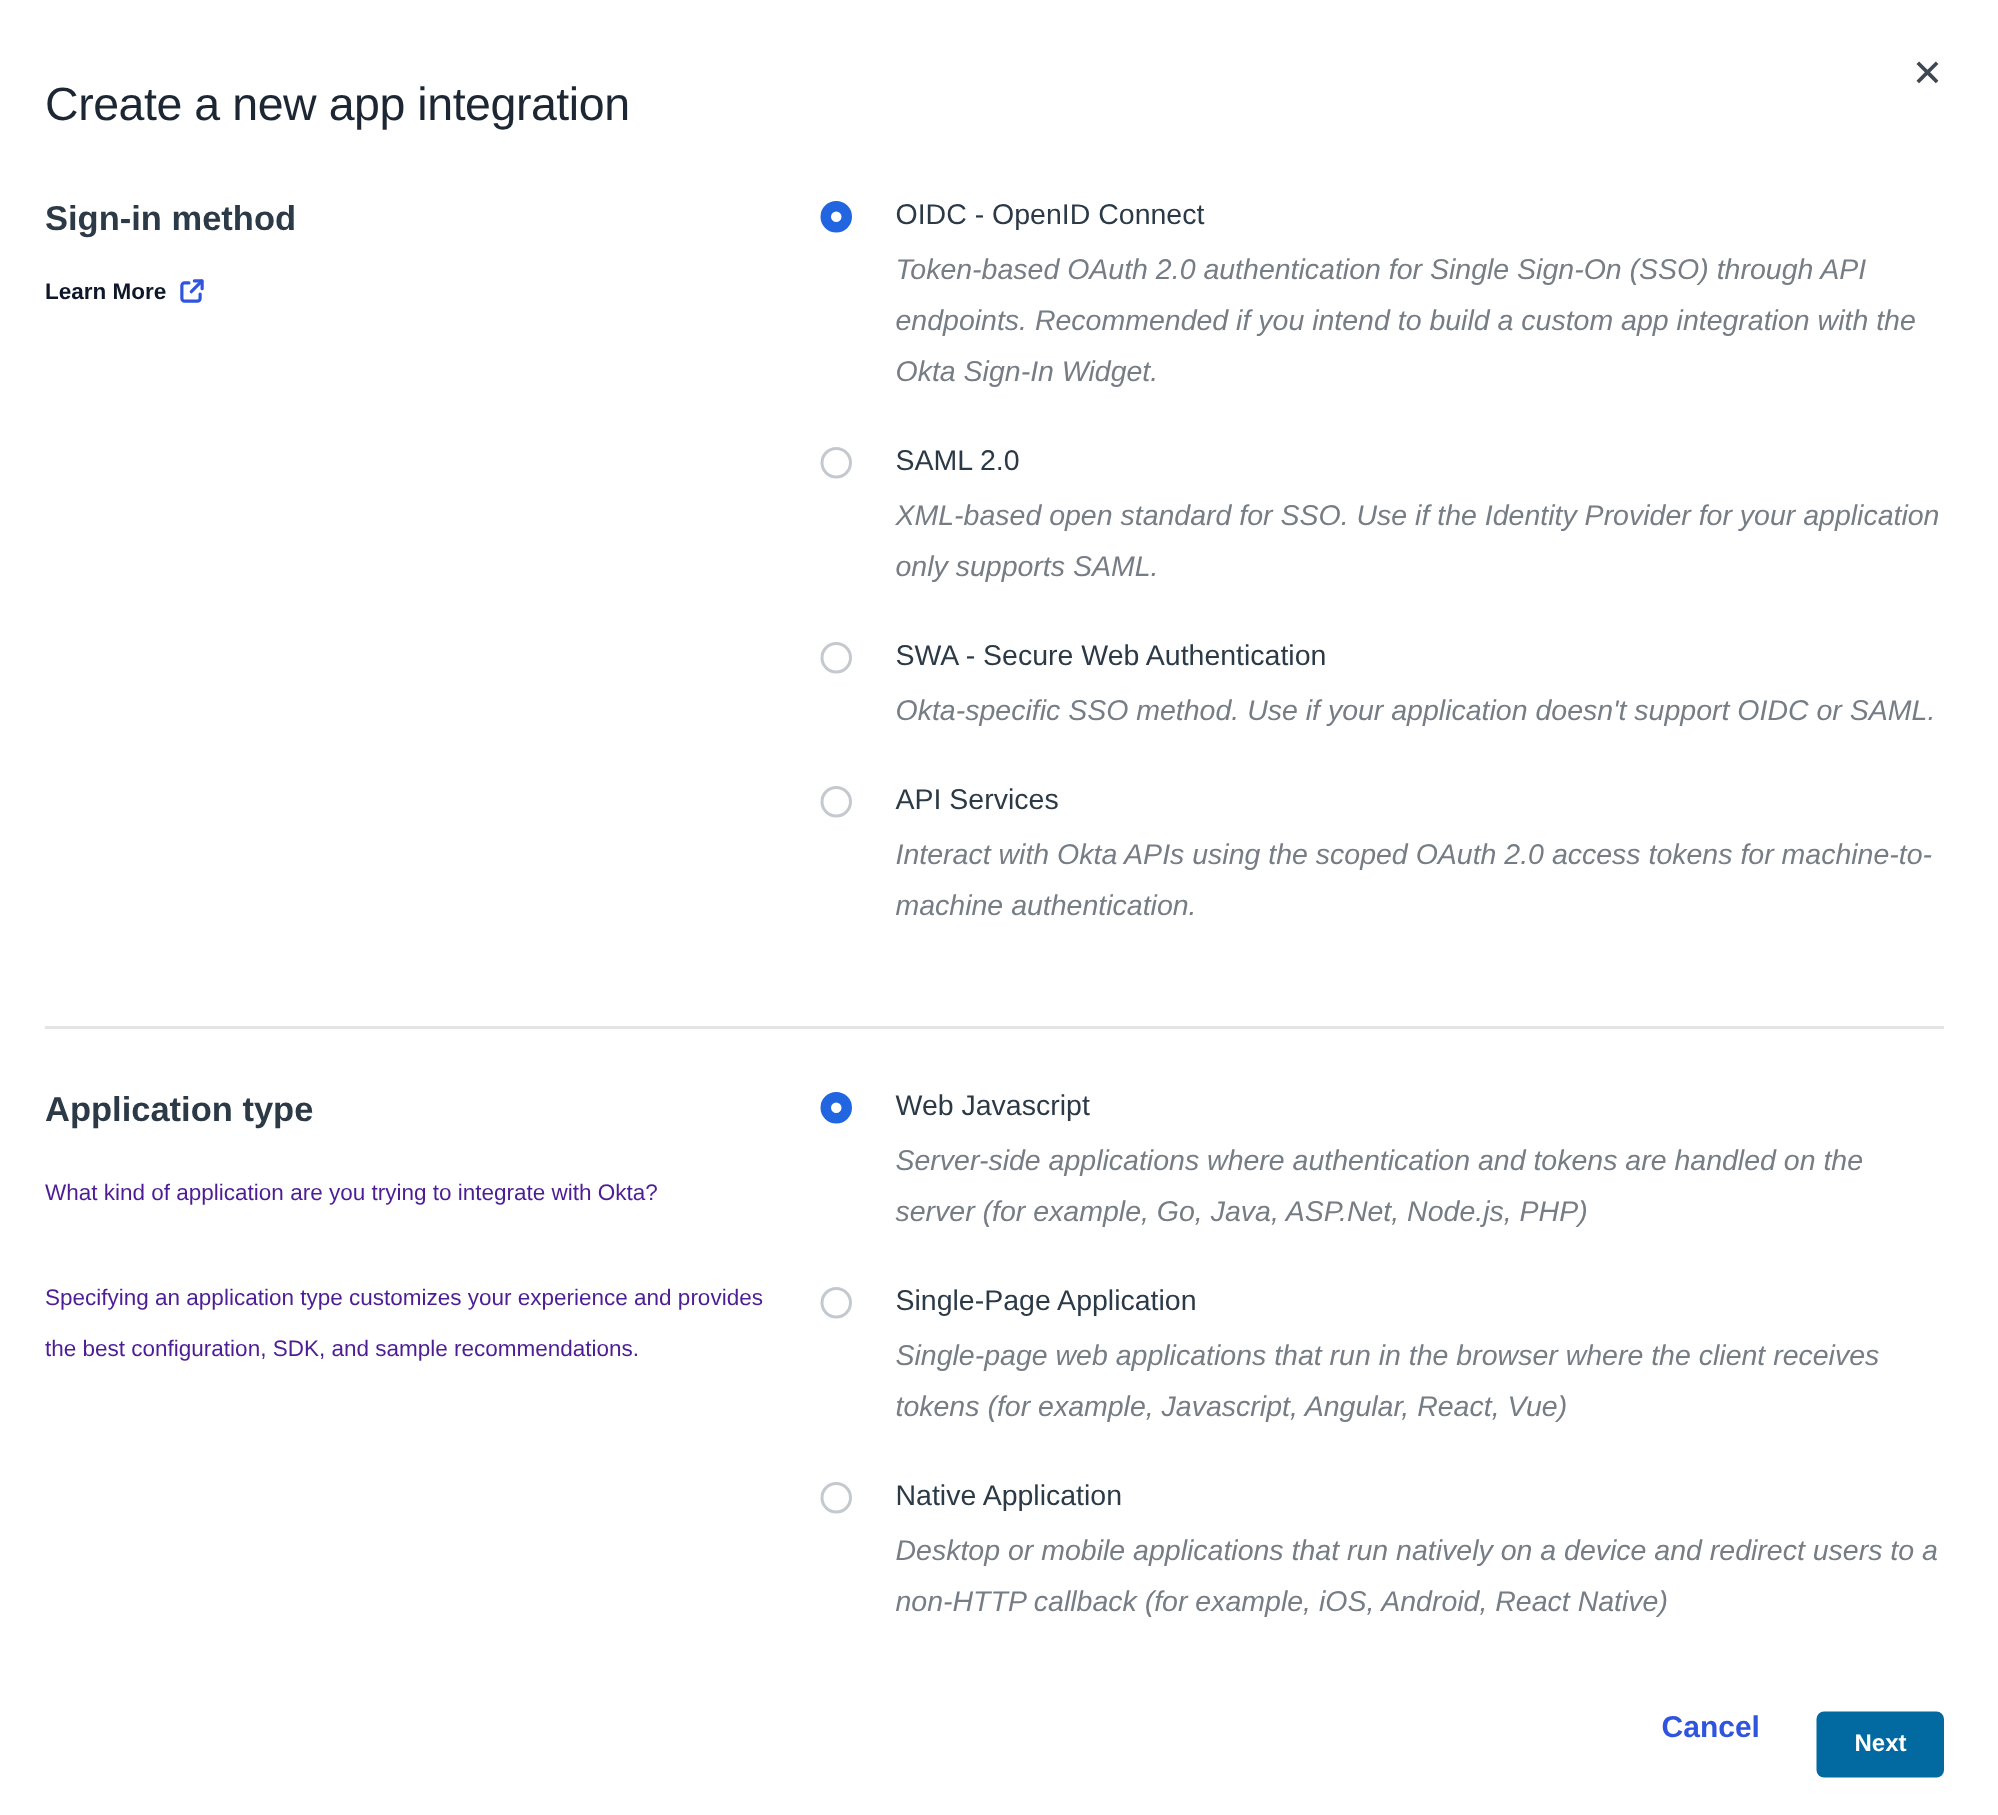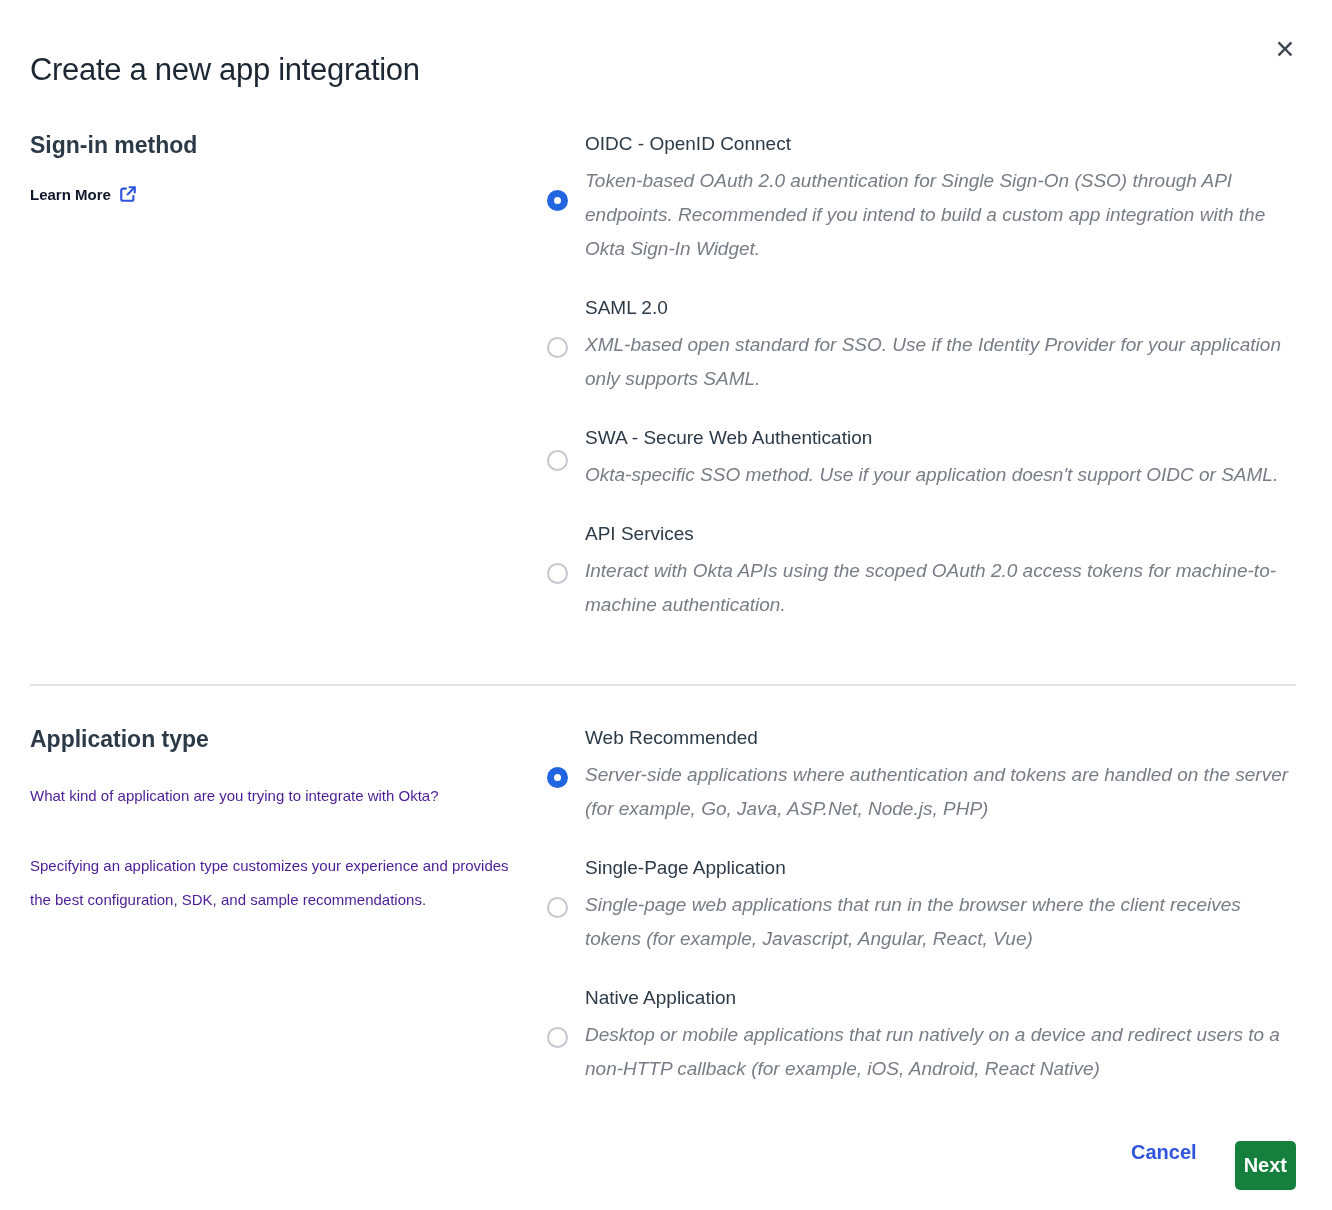--- a/index.html
+++ b/index.html
@@ -48,23 +48,24 @@
     font-size: 15px; font-weight: 700;
     cursor: pointer;
   }
   .learn-more svg { display: block; }
   .left-para {
     font-size: 15px; line-height: 34px; color: #4c1d95;
     max-width: 480px;
   }
   .left-para + .left-para { margin-top: 36px; }
   .option {
-    display: flex; align-items: center;
+    display: flex; align-items: flex-start;
     margin-bottom: 30px;
     cursor: pointer;
+    gap: 12px;
   }
   .option:last-child { margin-bottom: 0; }
   .radio {
     flex: 0 0 21px;
     width: 21px; height: 21px;
     border-radius: 50%;
     margin-top: 2px;
     background: #ffffff;
     border: 2px solid #c3c9cf;
   }
@@ -93,25 +94,25 @@
     margin-top: 55px;
     display: flex; justify-content: flex-end; align-items: flex-start;
     gap: 38px;
     padding-right: 0;
   }
   .cancel-link {
     color: #2f55de; font-size: 20px; font-weight: 700;
     text-decoration: none; cursor: pointer;
   }
   .next-btn {
-    background: #15803d; color: #ffffff;
+    background: #0369a1; color: #ffffff;
     border: none; border-radius: 5px;
     font-family: "Liberation Sans", sans-serif;
-    font-size: 20px; font-weight: 700;
-    padding: 13px 9px;
+    font-size: 16px; font-weight: 700;
+    padding: 13px 25px;
     cursor: pointer;
   }
 </style>
 </head>
 <body>
 
 <div class="dialog">
 
   <button class="close-btn">✕</button>
 
@@ -174,21 +175,21 @@
     <div class="left-col">
       <h2 class="col-heading">Application type</h2>
       <p class="left-para">What kind of application are you trying to integrate with Okta?</p>
       <p class="left-para">Specifying an application type customizes your experience and provides the best configuration, SDK, and sample recommendations.</p>
     </div>
     <div class="right-col">
 
       <label class="option">
         <span class="radio selected"></span>
         <span class="opt-body">
-          <span class="opt-label">Web Recommended</span>
+          <span class="opt-label">Web Javascript</span>
           <span class="opt-desc">Server-side applications where authentication and tokens are handled on the server (for example, Go, Java, ASP.Net, Node.js, PHP)</span>
         </span>
       </label>
 
       <label class="option">
         <span class="radio"></span>
         <span class="opt-body">
           <span class="opt-label">Single-Page Application</span>
           <span class="opt-desc">Single-page web applications that run in the browser where the client receives tokens (for example, Javascript, Angular, React, Vue)</span>
         </span>

